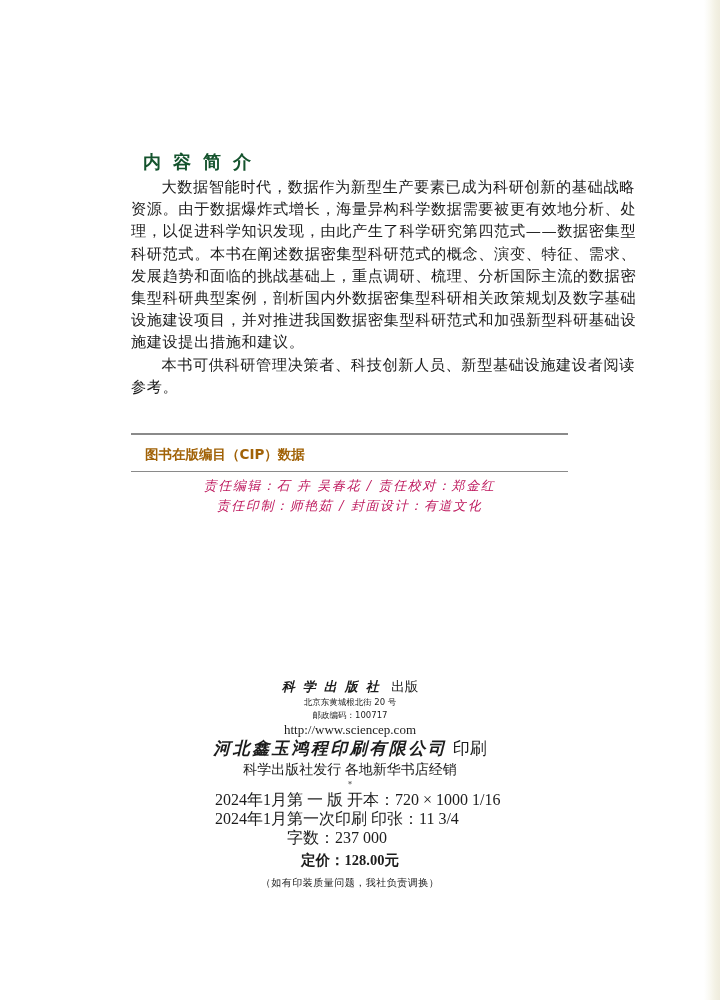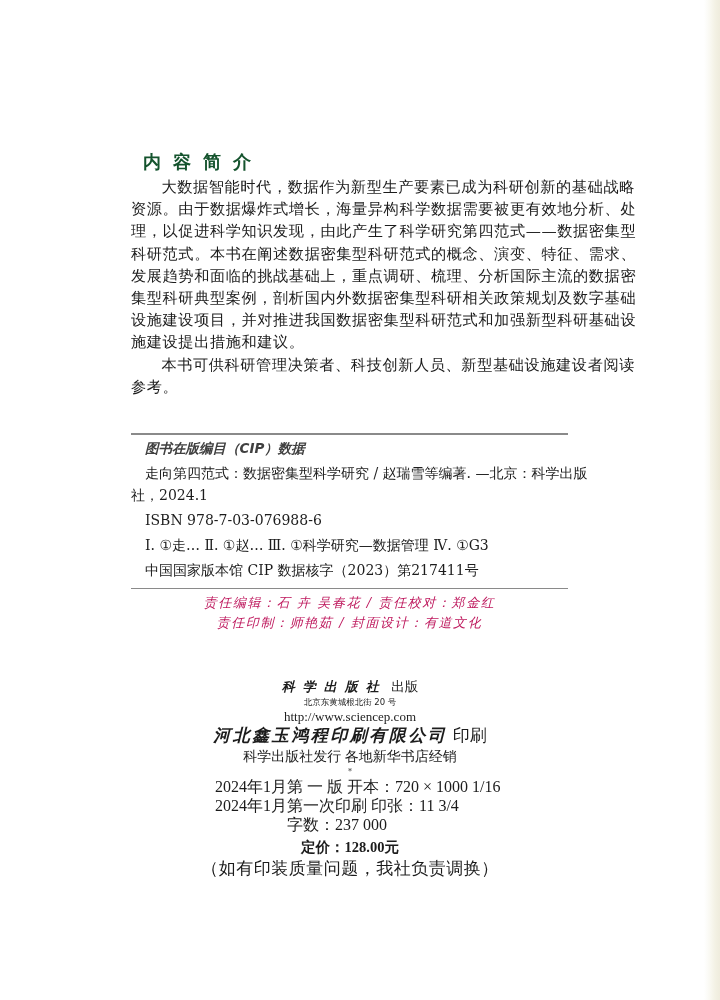--- a/index.html
+++ b/index.html
@@ -81,23 +81,22 @@
     .rule {
       height: 1.5px;
       background: #8a8a8a;
       width: 437px;
     }
     .cip-heading {
       font-family: "DejaVu Sans", "Liberation Sans", sans-serif;
       font-weight: bold;
       font-size: 13.5px;
       line-height: 20px;
-      margin: 3px 0 0 14px;
-      color: #404040;
-      font-style: italic;
+      margin: 9px 0 0 14px;
+      color: #a16207;
     }
     .cip-body {
       font-size: 14px;
       line-height: 22px;
       color: #1c1c1c;
       margin-top: 4px;
     }
     .cip-body .row {
       white-space: nowrap;
     }
@@ -182,22 +181,22 @@
       text-align: left;
     }
     .price {
       font-family: "Liberation Serif", "DejaVu Serif", serif;
       font-size: 14.5px;
       font-weight: bold;
       line-height: 24px;
       margin-top: 1px;
     }
     .notice {
-      font-family: Liberation Mono, monospace;
-      font-size: 17px;
+      font-family: Liberation Serif, serif;
+      font-size: 10px;
       line-height: 22px;
       letter-spacing: 0.5px;
     }
   </style>
 </head>
 <body>
 
 <div class="page-edge"></div>
 <div class="page-edge-fold"></div>
 
@@ -217,40 +216,34 @@
 
   <p class="summary-para">
     <span class="ln first">本书可供科研管理决策者、科技创新人员、新型基础设施建设者阅读</span>
     <span class="ln last">参考。</span>
   </p>
 </section>
 
 <section class="cip">
   <div class="rule"></div>
   <div class="cip-heading">图书在版编目（CIP）数据</div>
-  <div class="cip-body">
-    <div class="row justify">走向第四范式：数据密集型科学研究 / 赵瑞雪等编著. —北京：科学出版</div>
-    <div class="row">社，2024.1</div>
-    <div class="row indent gap">ISBN 978-7-03-076988-6</div>
-    <div class="row indent gap">Ⅰ. ①走…  Ⅱ. ①赵…  Ⅲ. ①科学研究—数据管理    Ⅳ. ①G3</div>
-    <div class="row indent gap">中国国家版本馆 CIP 数据核字（2023）第217411号</div>
-  </div>
   <div class="rule" style="margin-top:7px;"></div>
   <div class="editors">
     <div>责任编辑：石  卉  吴春花 / 责任校对：郑金红</div>
     <div>责任印制：师艳茹 / 封面设计：有道文化</div>
   </div>
 </section>
 
 <section class="pub">
   <div class="line publisher-name">
     <span class="calligraphy">科学出版社</span>
     <span>出版</span>
   </div>
   <div class="line small">北京东黄城根北街 20 号</div>
+  <div class="line small">邮政编码：100717</div>
   <div class="line url">http://www.sciencep.com</div>
   <div class="line printer">
     <span class="calligraphy">河北鑫玉鸿程印刷有限公司</span>
     <span>印刷</span>
   </div>
   <div class="line distrib">科学出版社发行    各地新华书店经销</div>
   <div class="line star">*</div>
   <div class="specs">
     <div class="left-col" style="width:270px;">
       <div class="line">2024年1月第  一  版   开本：720 × 1000   1/16</div>

